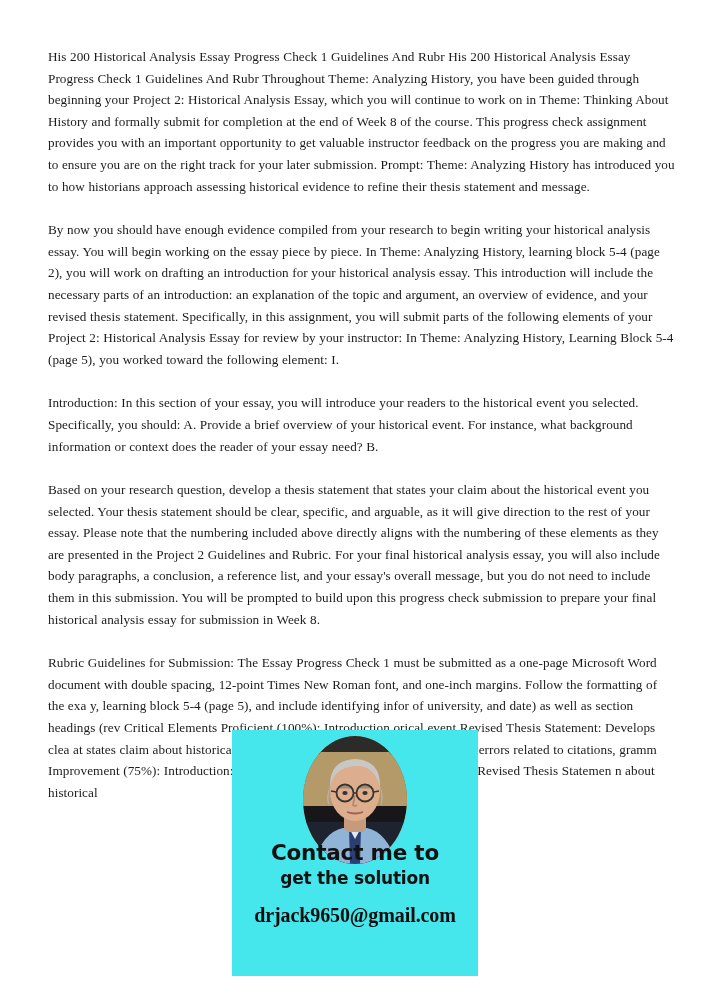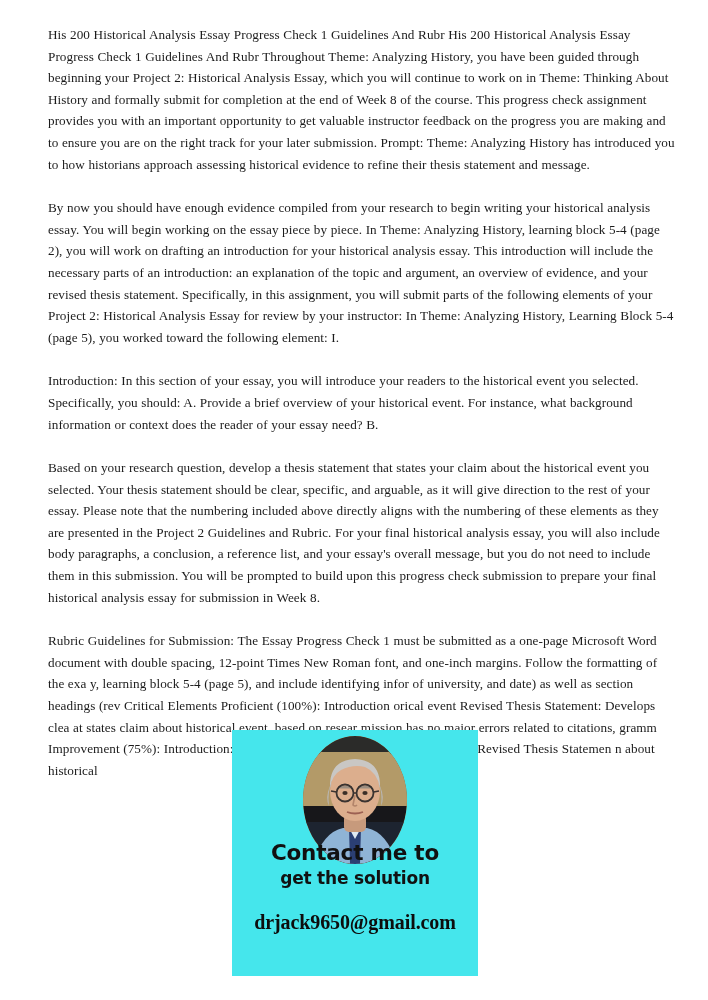--- a/index.html
+++ b/index.html
@@ -16,21 +16,21 @@
     color: #1a1a1a;
     position: relative;
   }
 
   #page {
     position: relative;
     width: 708px;
     height: 740px;
     background: #ffffff;
     box-sizing: border-box;
-    padding: 24px 30px 0 48px;
+    padding: 46px 30px 0 48px;
   }
 
   .doc-body {
     position: relative;
     z-index: 1;
   }
 
   .para {
     margin: 0 0 22px 0;
     font-size: 13.2px;
@@ -80,21 +80,21 @@
     color: #111111;
     letter-spacing: -0.2px;
   }
   #promo-line1 { top: 110px; font-size: 21.5px; }
   #promo-line2 { top: 138px; font-size: 17px; }
 
   #promo-email {
     position: absolute;
     left: 0;
     right: 0;
-    top: 181px;
+    top: 174px;
     text-align: center;
     font-family: "Liberation Serif", "DejaVu Serif", serif;
     font-weight: bold;
     font-size: 20px;
     color: #0d0d0d;
     letter-spacing: -0.1px;
   }
 </style>
 </head>
 <body>

